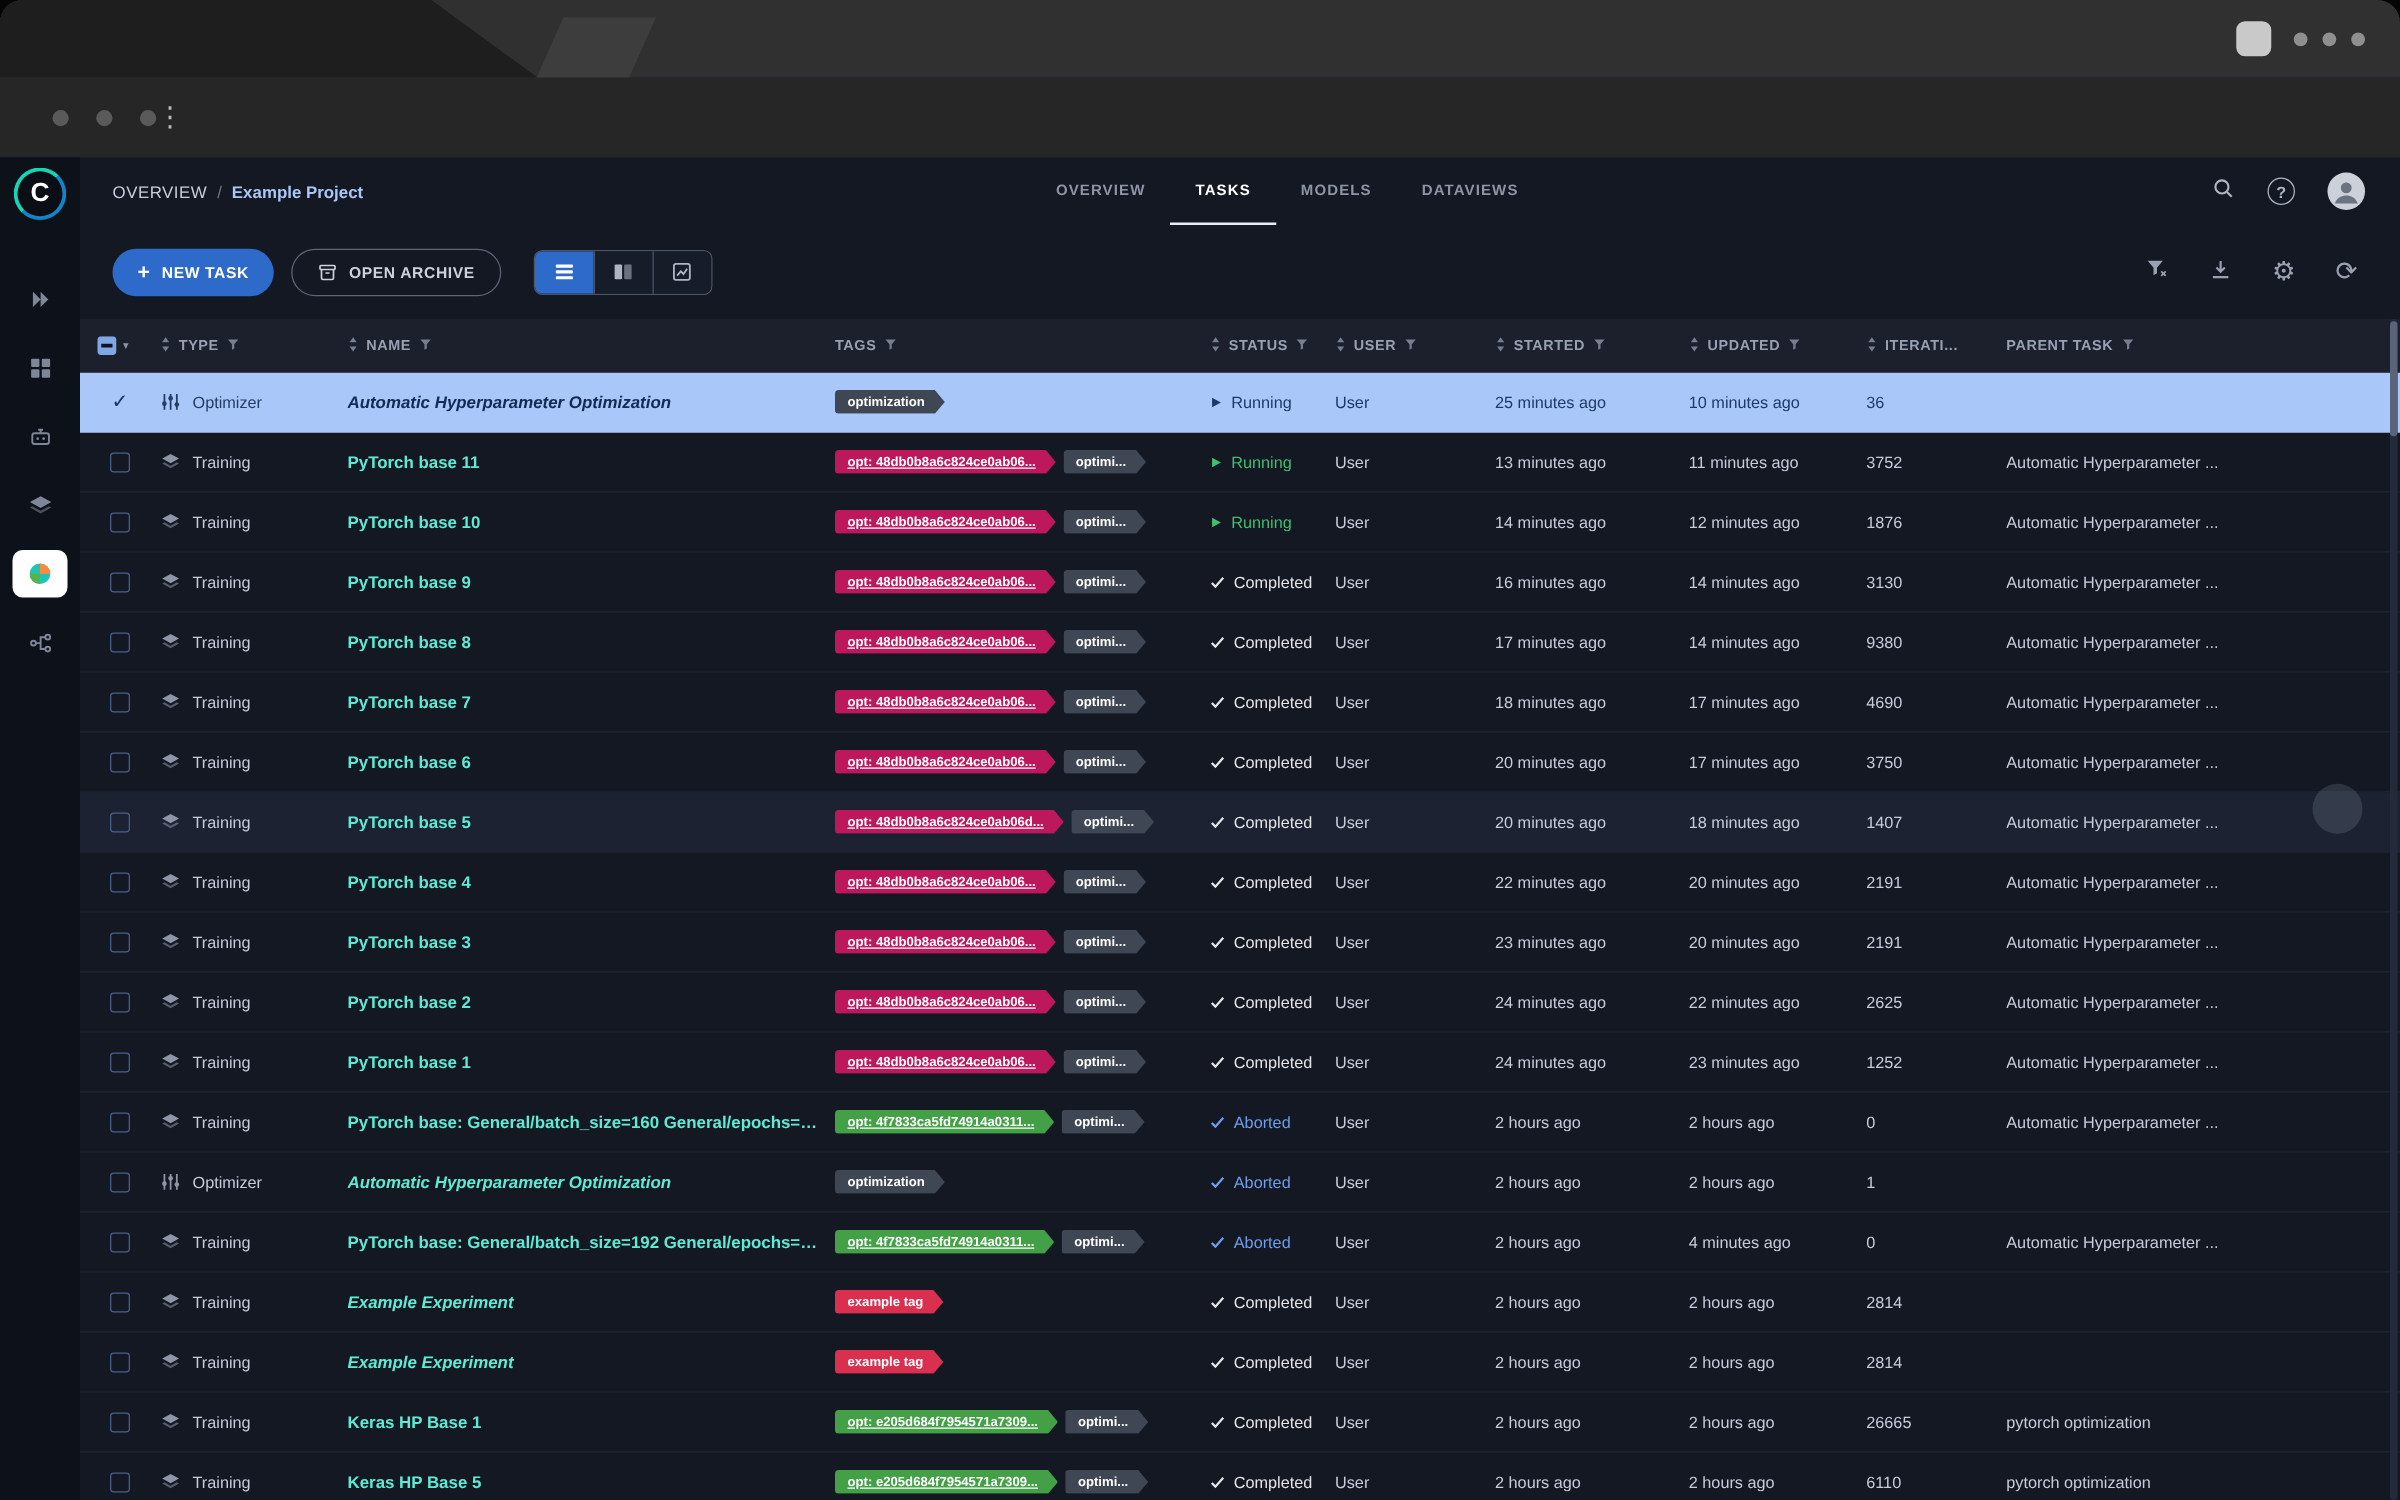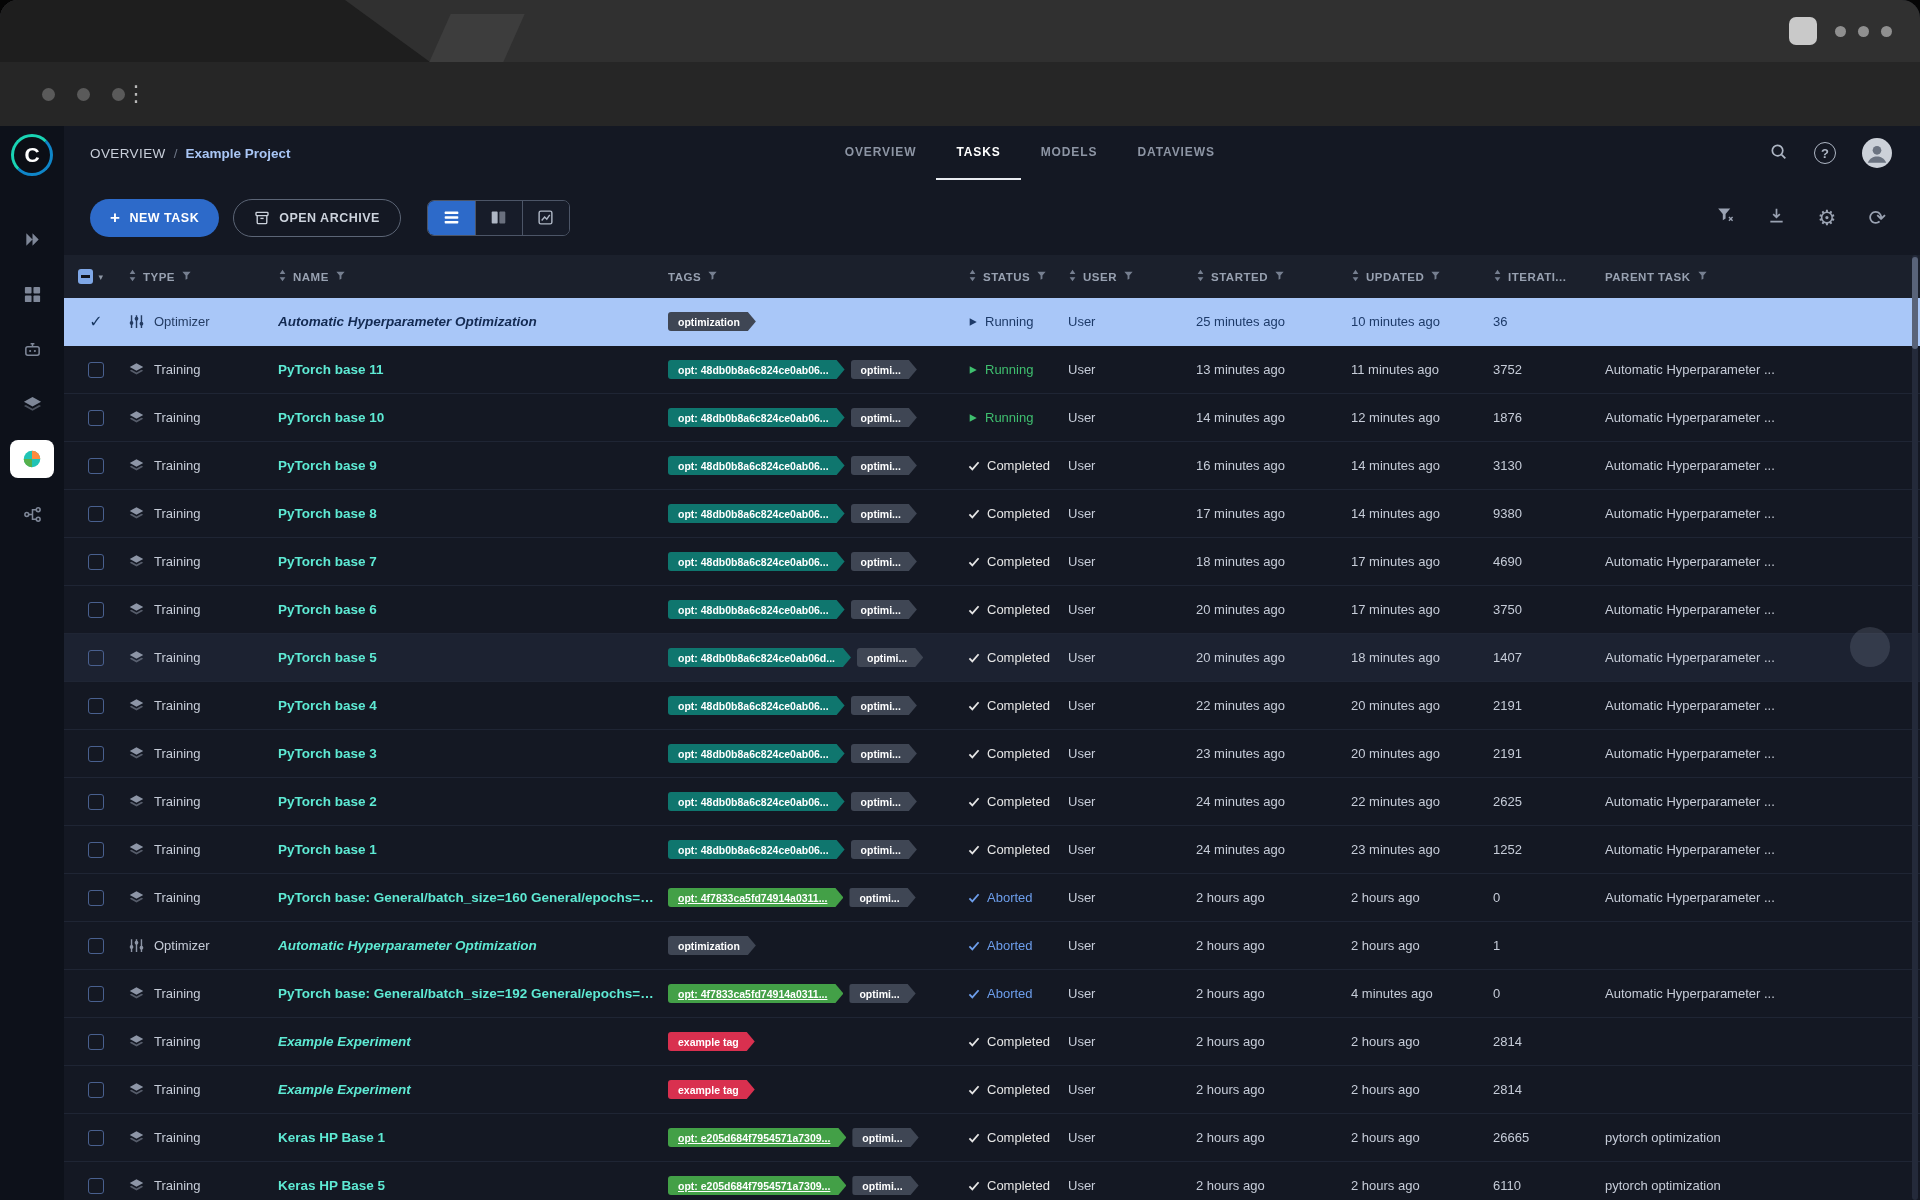--- a/index.html
+++ b/index.html
@@ -96,21 +96,21 @@
   .cell-type{display:flex;align-items:center;gap:9px;color:var(--txt-main);font-size:13px;}
   .cell-type .ticon{color:#8d95a6;display:flex;}
   .tr.selected .cell-type{color:#243c63;}
   .tr.selected .cell-type .ticon{color:#243c63;}
   .cell-name{font-weight:700;font-size:13.5px;color:#5eead4;}
   .cell-name.italic{font-style:italic;}
   .tr.selected .cell-name{color:#132a52;}
   .cell-tags{display:flex;gap:6px;align-items:flex-start;overflow:hidden;}
   .tag{font-size:10.5px;font-weight:700;color:#fff;padding:3.5px 16px 3.5px 10px;white-space:nowrap;border-radius:3px 0 0 3px;
     clip-path:polygon(0 0,calc(100% - 8px) 0,100% 50%,calc(100% - 8px) 100%,0 100%);flex:none;}
-  .tag-blue{background:#0f766e;}
+  .tag-blue{background:#be185d;text-decoration:underline;}
   .tag-green{background:#43a047;text-decoration:underline;}
   .tag-red{background:#d9304f;}
   .tag-dark{background:#3f4654;}
   .cell-status{display:flex;align-items:center;gap:7px;font-size:13px;}
   .st-running{color:#3fbf6f;}
   .st-completed{color:#e5e5e5;}
   .st-aborted{color:#6d9eec;}
   .tr.selected .cell-status{color:#1d3a68;}
   .cell-user,.cell-started,.cell-updated,.cell-iter,.cell-parent{color:var(--txt-main);font-size:13px;}
   .tr.selected .cell-user,.tr.selected .cell-started,.tr.selected .cell-updated,

